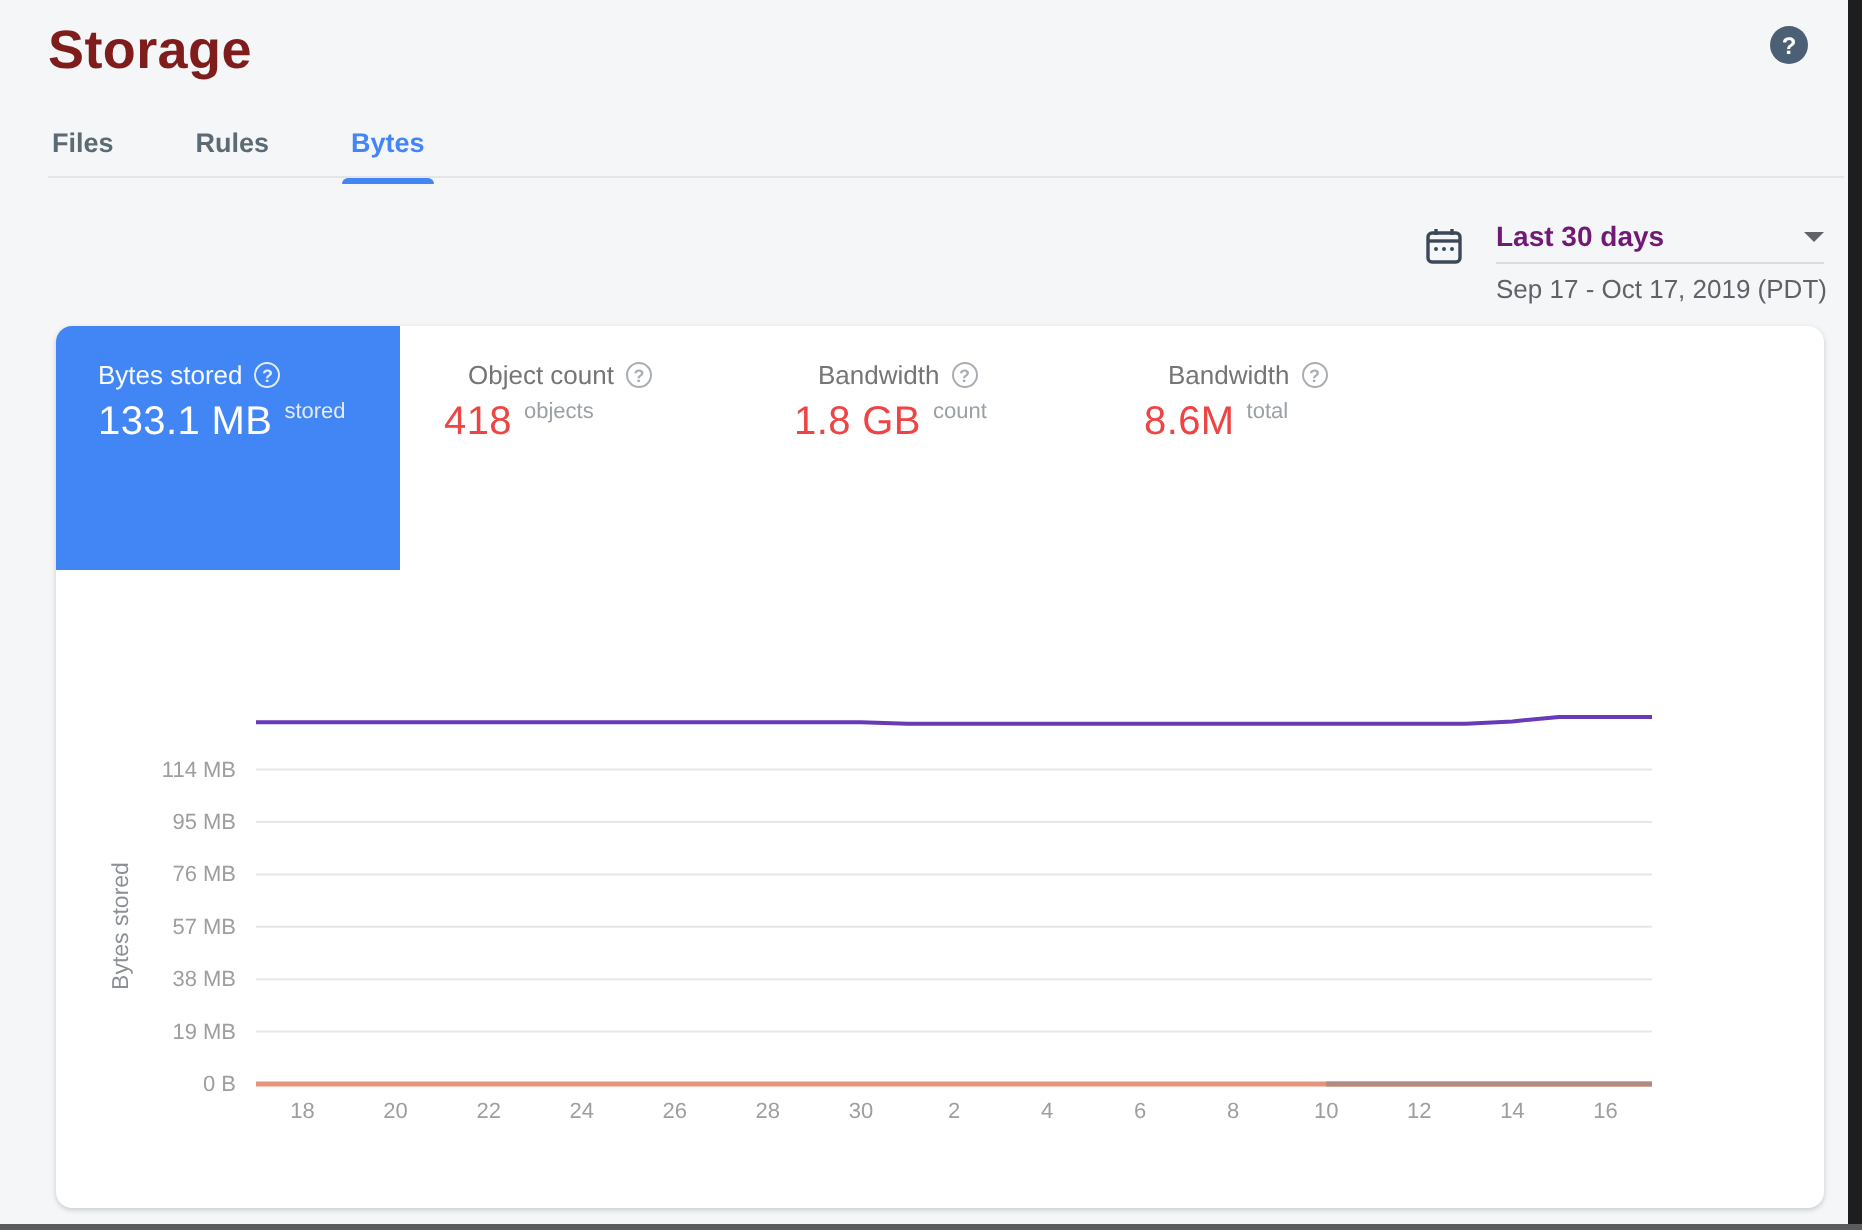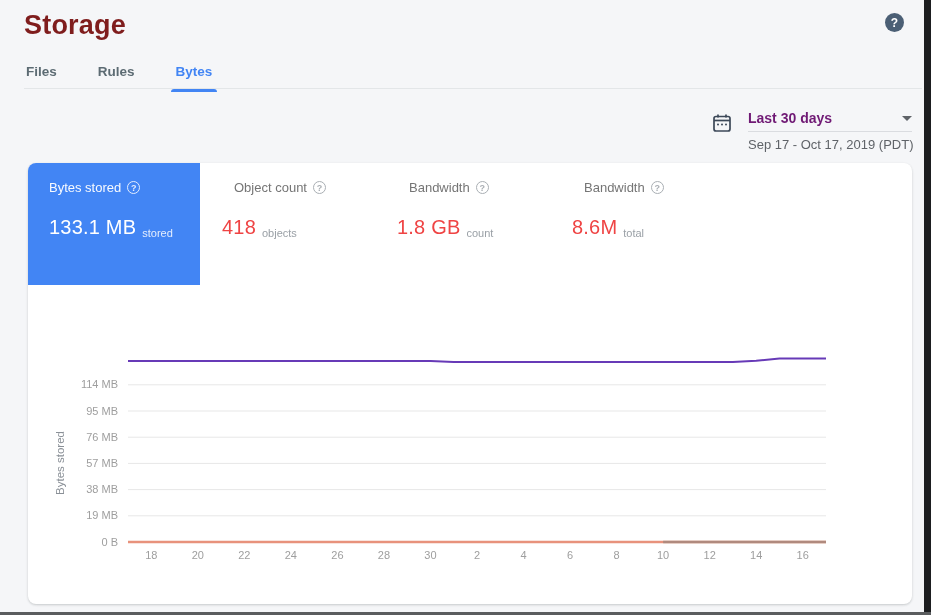--- a/index.html
+++ b/index.html
@@ -46,21 +46,21 @@
     position:absolute; left:28px; top:163px; width:884px; height:441px;
     background:#fff; border-radius:8px;
     box-shadow:0 1px 2px rgba(60,64,67,.15), 0 1px 3px rgba(60,64,67,.1);
   }
   .metric-tile-selected {
     position:absolute; left:0; top:0; width:172px; height:122px;
     background:#4285f4; border-radius:8px 0 0 0; color:#fff; padding:17px 0 0 21px; cursor:pointer;
   }
   .metric-head { display:flex; align-items:center; gap:6px; font-size:13px; }
   .metric-tile-selected .metric-head { color:rgba(255,255,255,.96); }
-  .metric-value-row { margin-top:21px; display:flex; align-items:flex-end; gap:6px; }
+  .metric-value-row { margin-top:5px; display:flex; align-items:flex-start; gap:6px; }
   .metric-value { font-size:20px; letter-spacing:.2px; }
   .metric-unit { font-size:11px; }
   .metric-tile-selected .metric-unit { color:rgba(255,255,255,.85); }
 
   .metric-col { position:absolute; top:17px; cursor:pointer; }
   .metric-col .metric-head { color:#757575;margin-left:12px; }
   .metric-col .metric-value { color:#ef4444; }
   .metric-col .metric-unit { color:#9aa0a6; }
   .metric-col-1 { left:194px; } .metric-col-2 { left:369px; } .metric-col-3 { left:544px; }
 

